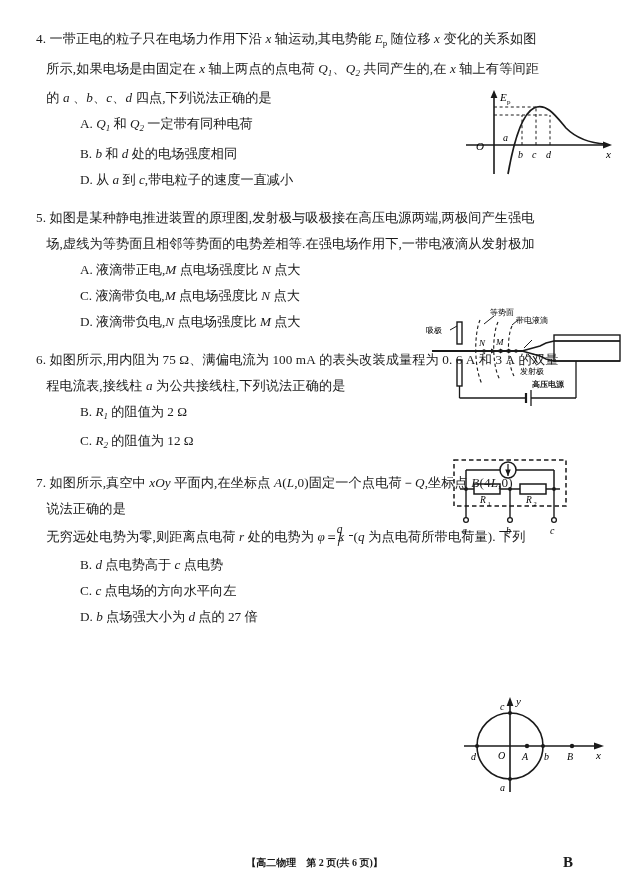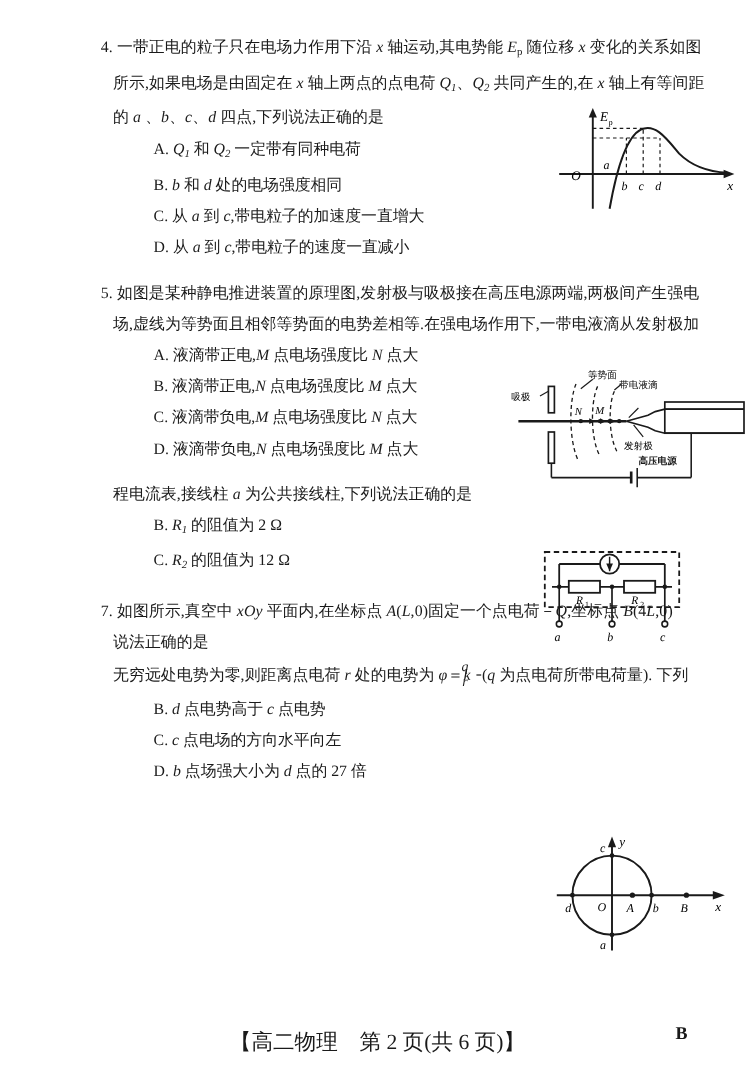--- a/index.html
+++ b/index.html
@@ -25,21 +25,20 @@
     position: absolute;
     left: 36px;
     top: 26px;
     width: 560px;
   }
 
   
   .q {
     position: relative;
     margin-bottom: 6px;
-    margin-left: 48px;
   }
   .qline {
     font-size: 13.2px;
     line-height: 26px;
     letter-spacing: 0.1px;
     white-space: nowrap;
   }
   .qbody {
     padding-left: 22px;
     text-indent: -22px;
@@ -74,22 +73,22 @@
   .fig { position: absolute; }
   .fig svg { display: block; }
 
   
   .footer {
     position: absolute;
     left: 0;
     top: 856px;
     width: 629px;
     text-align: center;
-    font-size: 18px;
-    font-weight: normal;
+    font-size: 10px;
+    font-weight: bold;
     font-family: "Liberation Serif", serif;
   }
   .footer-right {
     position: absolute;
     left: 563px;
     top: 854px;
     font-size: 15px;
     font-weight: bold;
     font-family: "Liberation Serif", serif;
   }
@@ -110,49 +109,46 @@
       <div class="qline qbody">
         &nbsp;&nbsp;&nbsp;的&nbsp;<i class="v">a</i>&nbsp;、<i class="v">b</i>、<i class="v">c</i>、<i class="v">d</i>&nbsp;四点,下列说法正确的是
       </div>
       <div class="opt">
         A.&nbsp;<i class="v">Q</i><span class="sub">1</span>&nbsp;和&nbsp;<i class="v">Q</i><span class="sub">2</span>&nbsp;一定带有同种电荷
       </div>
       <div class="opt">
         B.&nbsp;<i class="v">b</i>&nbsp;和&nbsp;<i class="v">d</i>&nbsp;处的电场强度相同
       </div>
       <div class="opt">
-        C.&nbsp;从&nbsp;<i class="v">a</i>&nbsp;到&nbsp;<i class="v">c</i>,带电粒子的加速度一直增大
-      </div>
-      <div class="opt">
         D.&nbsp;从&nbsp;<i class="v">a</i>&nbsp;到&nbsp;<i class="v">c</i>,带电粒子的速度一直减小
       </div>
     </div>
 
     <div class="q" style="margin-top:12px">
       <div class="qline qbody">
         5.&nbsp;如图是某种静电推进装置的原理图,发射极与吸极接在高压电源两端,两极间产生强电
       </div>
       <div class="qline qbody">
         &nbsp;&nbsp;&nbsp;场,虚线为等势面且相邻等势面的电势差相等.在强电场作用下,一带电液滴从发射极加
       </div>
       <div class="opt">
         A.&nbsp;液滴带正电,<i class="v">M</i>&nbsp;点电场强度比&nbsp;<i class="v">N</i>&nbsp;点大
       </div>
       <div class="opt">
-        B.&nbsp;液滴带正电,<i class="v">N</i>&nbsp;点电场强度比&nbsp;<i class="v">M</i>&nbsp;点大
-      </div>
-      <div class="opt">
         C.&nbsp;液滴带负电,<i class="v">M</i>&nbsp;点电场强度比&nbsp;<i class="v">N</i>&nbsp;点大
       </div>
       <div class="opt">
         D.&nbsp;液滴带负电,<i class="v">N</i>&nbsp;点电场强度比&nbsp;<i class="v">M</i>&nbsp;点大
       </div>
     </div>
 
     <div class="q" style="margin-top:12px">
+      <div class="qline qbody">
+        6.&nbsp;如图所示,用内阻为&nbsp;75&nbsp;Ω、满偏电流为&nbsp;100&nbsp;mA&nbsp;的表头改装成量程为&nbsp;0.&nbsp;6&nbsp;A&nbsp;和&nbsp;3&nbsp;A&nbsp;的双量
+      </div>
       <div class="qline qbody">
         &nbsp;&nbsp;&nbsp;程电流表,接线柱&nbsp;<i class="v">a</i>&nbsp;为公共接线柱,下列说法正确的是
       </div>
       <div class="opt">
         B.&nbsp;<i class="v">R</i><span class="sub">1</span>&nbsp;的阻值为&nbsp;2&nbsp;Ω
       </div>
       <div class="opt">
         C.&nbsp;<i class="v">R</i><span class="sub">2</span>&nbsp;的阻值为&nbsp;12&nbsp;Ω
       </div>
     </div>

